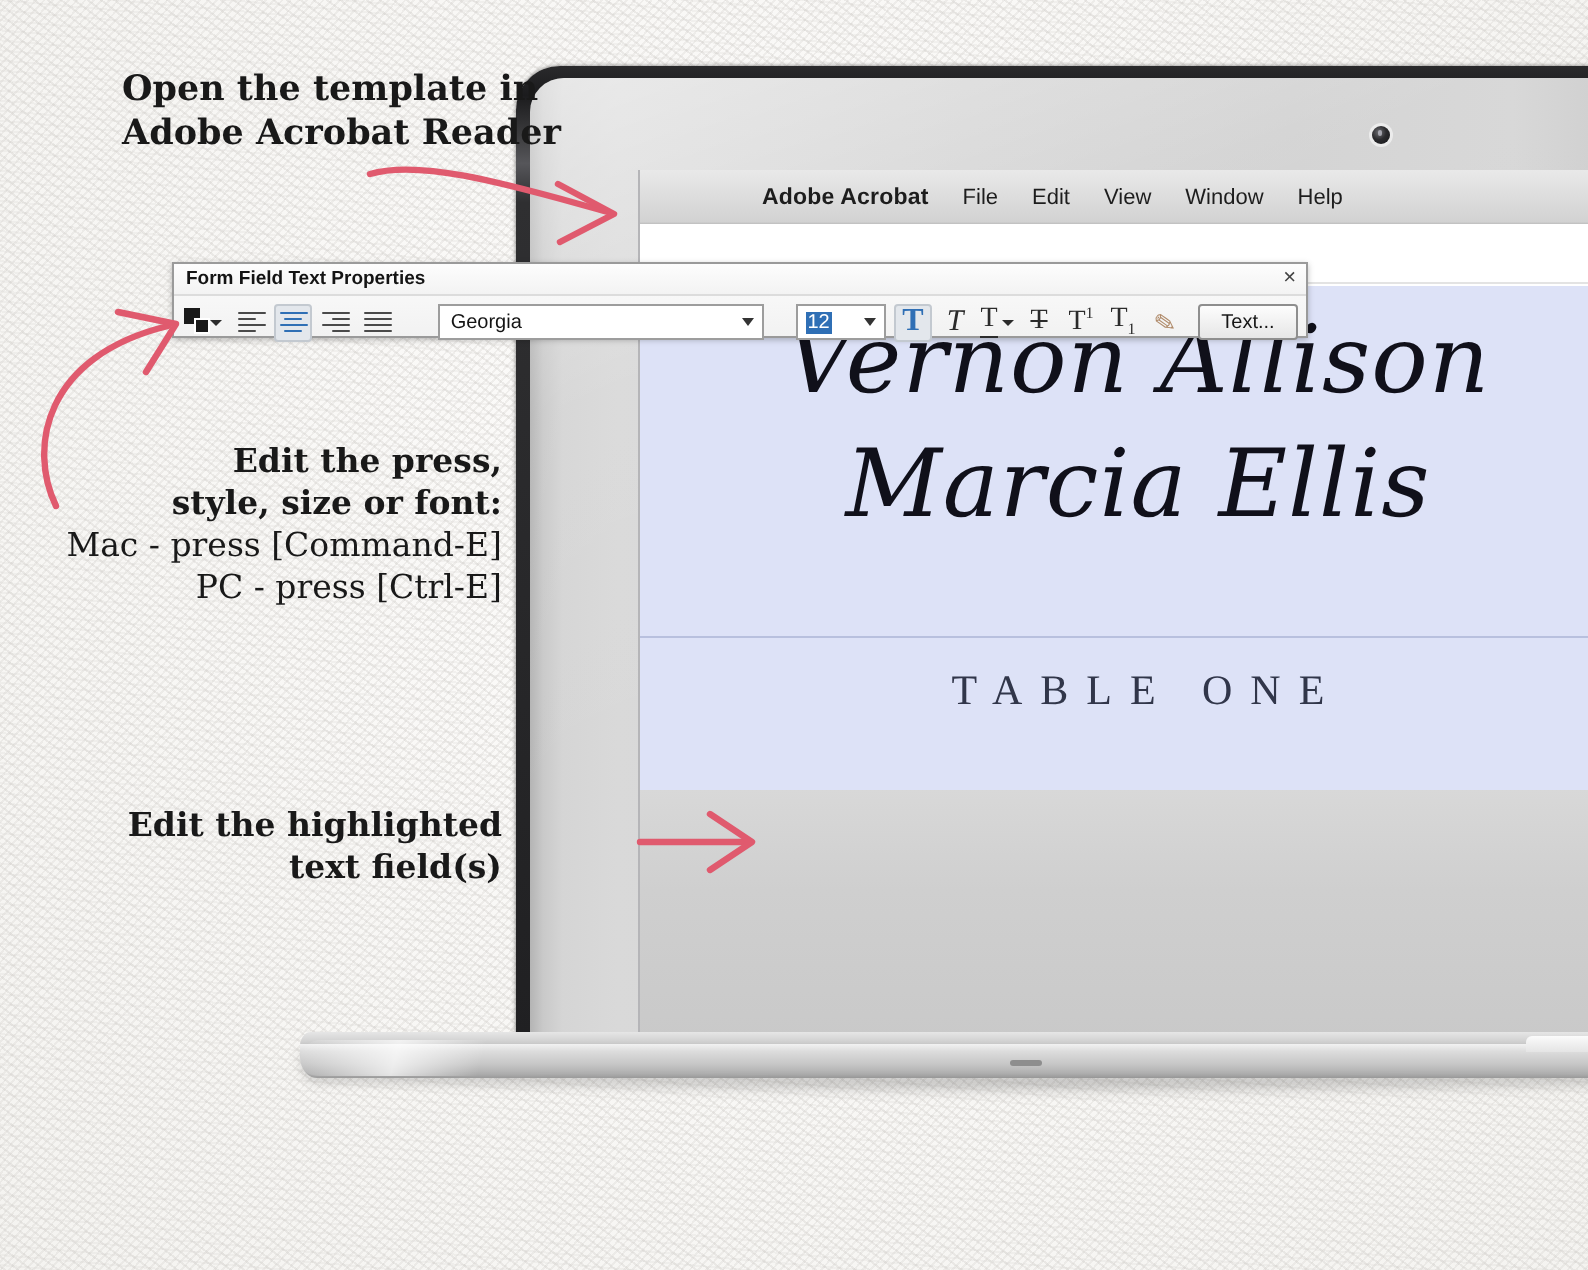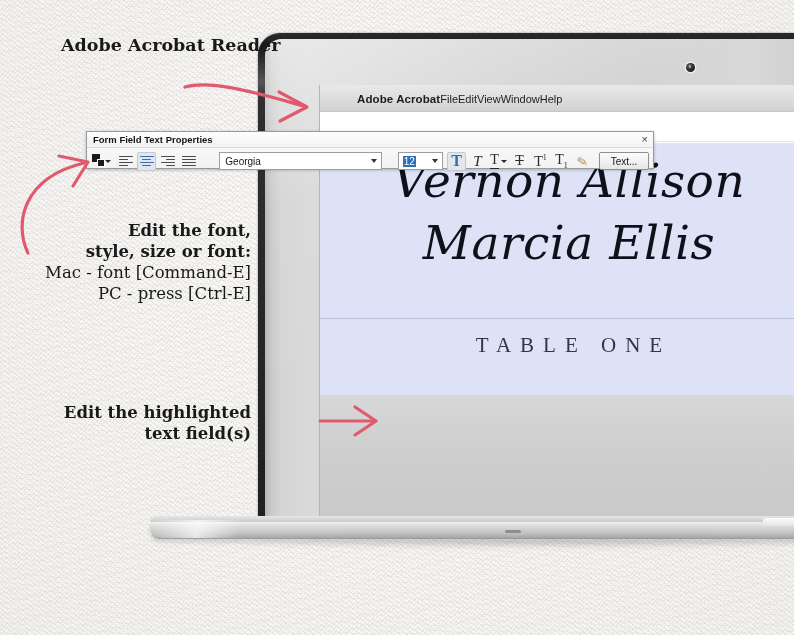--- a/index.html
+++ b/index.html
@@ -91,25 +91,26 @@
     left: 1px; top: 0px;
     width: 498px; height: 27px;
     background: linear-gradient(180deg,#e9e9e9 0%, #dedede 45%, #d2d2d2 96%, #bdbdbd 100%);
     display: flex; align-items: center;
     font-family: "Liberation Sans", sans-serif;
     color: #1d1d1d;
   }
   #menubar .app-name {
     font-weight: bold;
     font-size: 11.5px;
-    margin-left: 37px;
+    margin-left: 61px;
     letter-spacing: 0.1px;
   }
   #menubar .menu-item {
     font-size: 11px;
+    margin-left: 17px;
   }
   #menubar .menu-item:first-of-type { margin-left: 24px; }
 
   
   #doc-white {
     position:absolute;
     left:1px; top:27px; width:498px; height:30px;
     background:#ffffff;
     border-bottom: 1px solid #e3e3e3;
   }
@@ -503,27 +504,28 @@
 
       <div class="tb-btn">
         <span class="pen-ico">✎</span>
       </div>
 
       <div class="more-btn">Text...</div>
     </div>
   </div>
 
   <div class="annot" id="annot1">
+    <div>Open the template in</div>
     <div>Adobe Acrobat Reader</div>
   </div>
 
   <div class="annot" id="annot2">
-    <div class="b">Edit the font,</div>
+    <div class="b">Edit the press,</div>
     <div class="b">style, size or font:</div>
-    <div>Mac - font [Command-E]</div>
+    <div>Mac - press [Command-E]</div>
     <div>PC - press [Ctrl-E]</div>
   </div>
 
   <div class="annot" id="annot3">
     <div>Edit the highlighted</div>
     <div>text field(s)</div>
   </div>
 
   <svg class="arrow-svg" id="arrow1" width="136" height="48" viewBox="0 0 136 48">
     <path d="M3 7 C 30 -1, 78 14, 122 26" fill="none" stroke="#e05a6e" stroke-width="3.2" stroke-linecap="round"></path>

